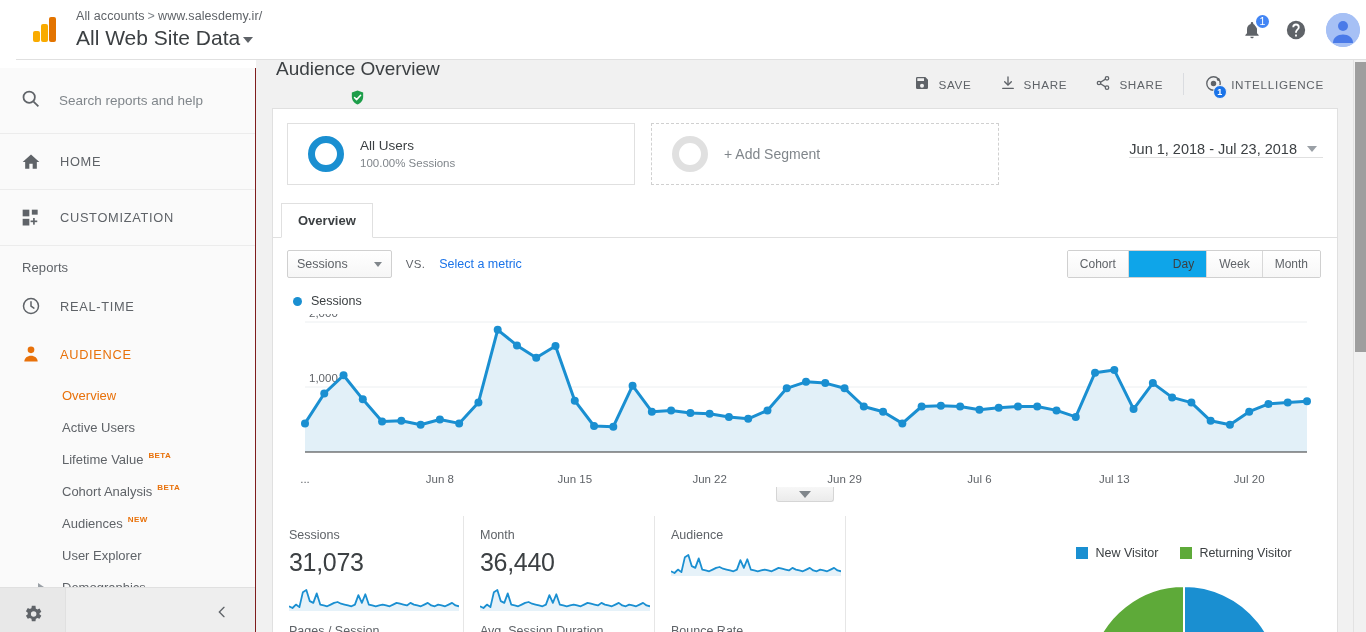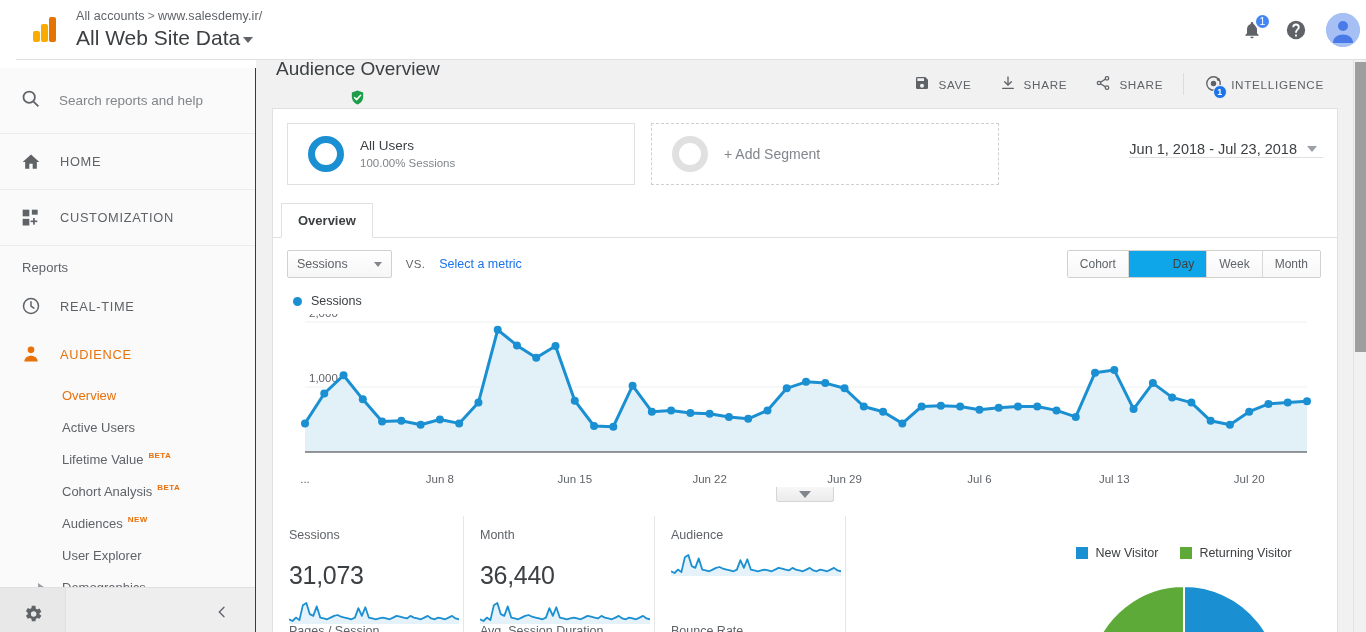--- a/index.html
+++ b/index.html
@@ -196,21 +196,21 @@
 
   .metrics {
     display: flex; margin-top: 26px; border-top: 0; padding: 0 0 0 0;
   }
   .mcell {
     width: 191px; padding: 12px 16px 0 16px; border-right: 1px solid #e6e6e6;
     height: 96px;
   }
   .mcell:last-child { border-right: 0; }
   .mlabel { font-size: 12.5px; color: #5f6368; }
-  .mval { font-size: 25px; color: #3c4043; font-weight: 400; margin-top: 19px; letter-spacing: -.3px;}
+  .mval { font-size: 25px; color: #3c4043; font-weight: 400; margin-top: 6px; letter-spacing: -.3px;}
   .spark { margin-top: 8px; }
   .metrics-row2 { display: flex; }
   .metrics-row2 .mcell { height: 40px; }
 
   .pie-area { position: absolute; right: 20px; top: 486px; width: 300px; }
   .pie-legend { display: flex; justify-content: center; gap: 22px; align-items: center; }
   .pl { display: flex; align-items: center; gap: 7px; font-size: 12.5px; color: #3c4043; }
   .psw { width: 12px; height: 12px; }
 
   

